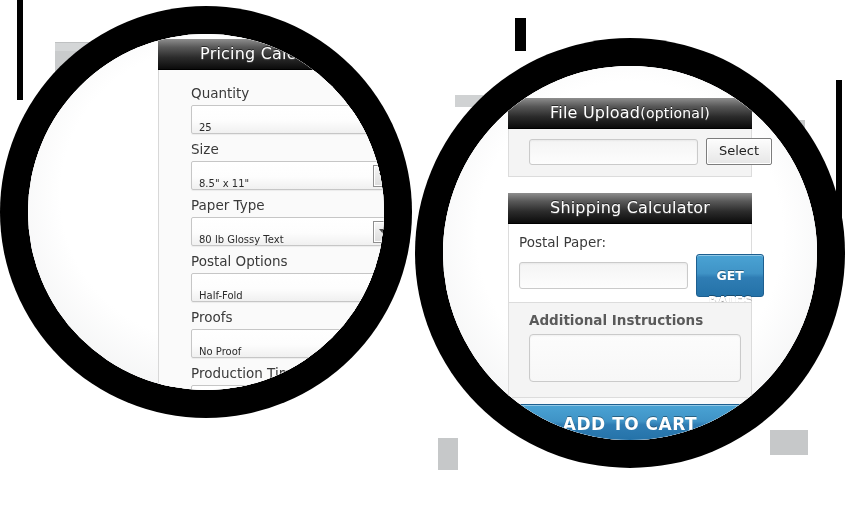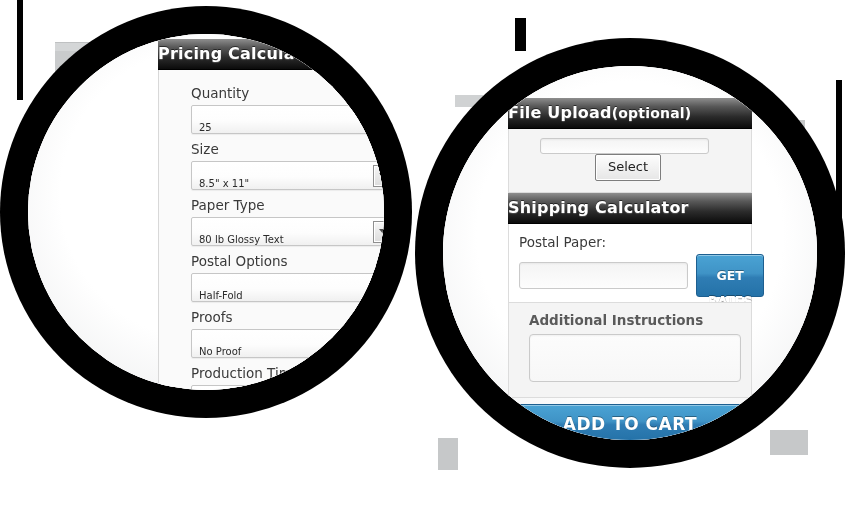--- a/index.html
+++ b/index.html
@@ -101,23 +101,23 @@
   }
 
   
   .panel {
     background: #f2f2f2;
     border: 1px solid #cfcfcf;
   }
   .panel-header {
     height: 30px;
     line-height: 30px;
-    text-align: left;
+    text-align: center;
     color: #ffffff;
-    font-weight: bold;
+    font-weight: normal;
     font-size: 16px;
     letter-spacing: 0.2px;
     background: linear-gradient(to bottom, #8e8e8e 0%, #585858 28%, #2b2b2b 62%, #0b0b0b 100%);
     text-shadow: 0 -1px 0 rgba(0,0,0,0.55), 0 1px 1px rgba(120,120,120,0.5);
     border-bottom: 1px solid #000;
   }
   .panel-header .sub {
     font-size: 14px;
   }
   .panel-body {
@@ -298,21 +298,21 @@
 
   <div class="lens lens-ring" id="lens-right-ring"></div>
   <div class="lens-inner" id="lens-right-inner">
     <div class="mag" style="left:0px; top:0px; width:374px; height:374px;
          background: radial-gradient(circle at 50% 45%, #ffffff 55%, #e9eaeb 100%);">
 
       <div style="position:absolute; left:65px; top:32px; width:244px;">
         <div class="panel-header">
           <span>File Upload</span><span class="sub">(optional)</span>
         </div>
-        <div style="background:#f4f4f4; border:1px solid #dcdcdc; border-top:none; padding:9px 10px 11px 6px; display:flex; align-items:center;flex-direction:column;">
+        <div style="background:#f4f4f4; border:1px solid #dcdcdc; border-top:none; padding:9px 10px 11px 20px; display:flex; align-items:center;">
           <input class="text-input" style="flex: 1 1 0%; margin-right: 8px; padding: 0px 6px; font-size: 12px;" value="" placeholder="">
           <div class="btn-grey">Select</div>
         </div>
       </div>
 
       <div style="position:absolute; left:65px; top:127px; width:244px;">
         <div class="panel-header">
           <span>Shipping Calculator</span>
         </div>
         <div style="background:#ffffff; border:1px solid #dcdcdc; border-top:none; padding:10px 10px 12px 10px;">

